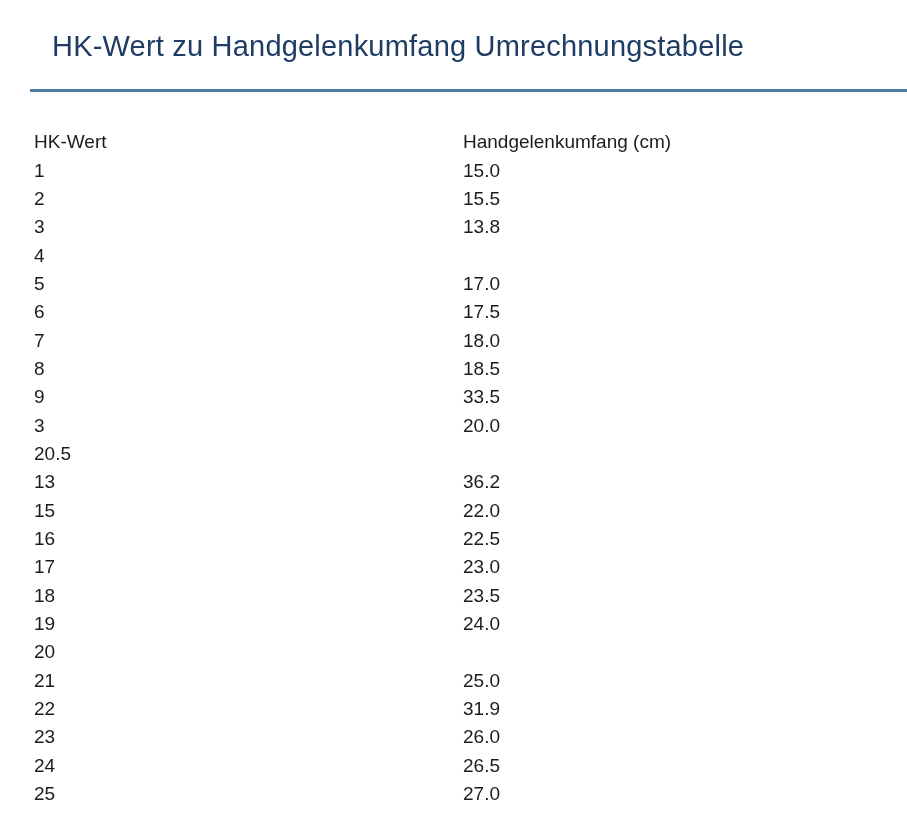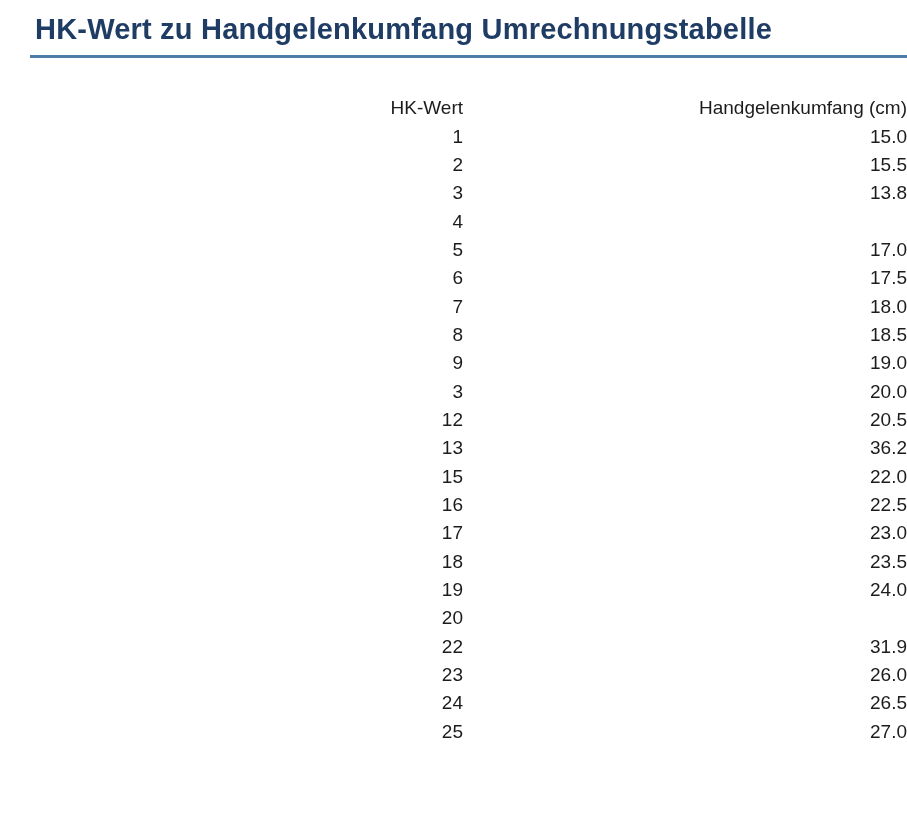--- a/index.html
+++ b/index.html
@@ -20,39 +20,39 @@
     background: var(--background);
     font-family: "Liberation Sans", sans-serif;
     color: var(--body-text);
   }
   .heading-section {
     margin-left: 30px;
     padding: 12px 0 8px 4px;
     border-bottom: 3px solid var(--heading-rule);
   }
   .page-title {
-    margin: 1px;
+    margin: 18px;
     font-size: 29px;
     line-height: 33px;
-    font-weight: bold;
+    font-weight: normal;
     color: var(--title-text);
     letter-spacing: 0.2px;
   }
   .conversion-table {
     margin: 36px 0 0 34px;
     font-size: 19px;
   }
   .row {
     display: flex;
     align-items: center;
     height: 28.35px;
   }
-  .cell { white-space: nowrap; text-align: right; }
+  .cell { white-space: nowrap; }
   .c1 { width: 429px; }
-  .c2 { flex: 1; margin-left: 16px; }
+  .c2 { flex: 1; }
 </style>
 </head>
 <body>
 
 <div class="page">
 
   <div class="heading-section">
     <h1 class="page-title">HK-Wert zu Handgelenkumfang Umrechnungstabelle</h1>
   </div>
 
@@ -88,28 +88,27 @@
         <div class="row">
           <div class="cell c1">7</div>
           <div class="cell c2">18.0</div>
         </div>
         <div class="row">
           <div class="cell c1">8</div>
           <div class="cell c2">18.5</div>
         </div>
         <div class="row">
           <div class="cell c1">9</div>
-          <div class="cell c2">19.0</div>
+          <div class="cell c2">33.5</div>
         </div>
         <div class="row">
           <div class="cell c1">3</div>
           <div class="cell c2">20.0</div>
         </div>
         <div class="row">
-          <div class="cell c1">12</div>
           <div class="cell c2">20.5</div>
         </div>
         <div class="row">
           <div class="cell c1">13</div>
           <div class="cell c2">36.2</div>
         </div>
         <div class="row">
           <div class="cell c1">15</div>
           <div class="cell c2">22.0</div>
         </div>
@@ -126,20 +125,24 @@
           <div class="cell c2">23.5</div>
         </div>
         <div class="row">
           <div class="cell c1">19</div>
           <div class="cell c2">24.0</div>
         </div>
         <div class="row">
           <div class="cell c1">20</div>
         </div>
         <div class="row">
+          <div class="cell c1">21</div>
+          <div class="cell c2">25.0</div>
+        </div>
+        <div class="row">
           <div class="cell c1">22</div>
           <div class="cell c2">31.9</div>
         </div>
         <div class="row">
           <div class="cell c1">23</div>
           <div class="cell c2">26.0</div>
         </div>
         <div class="row">
           <div class="cell c1">24</div>
           <div class="cell c2">26.5</div>

